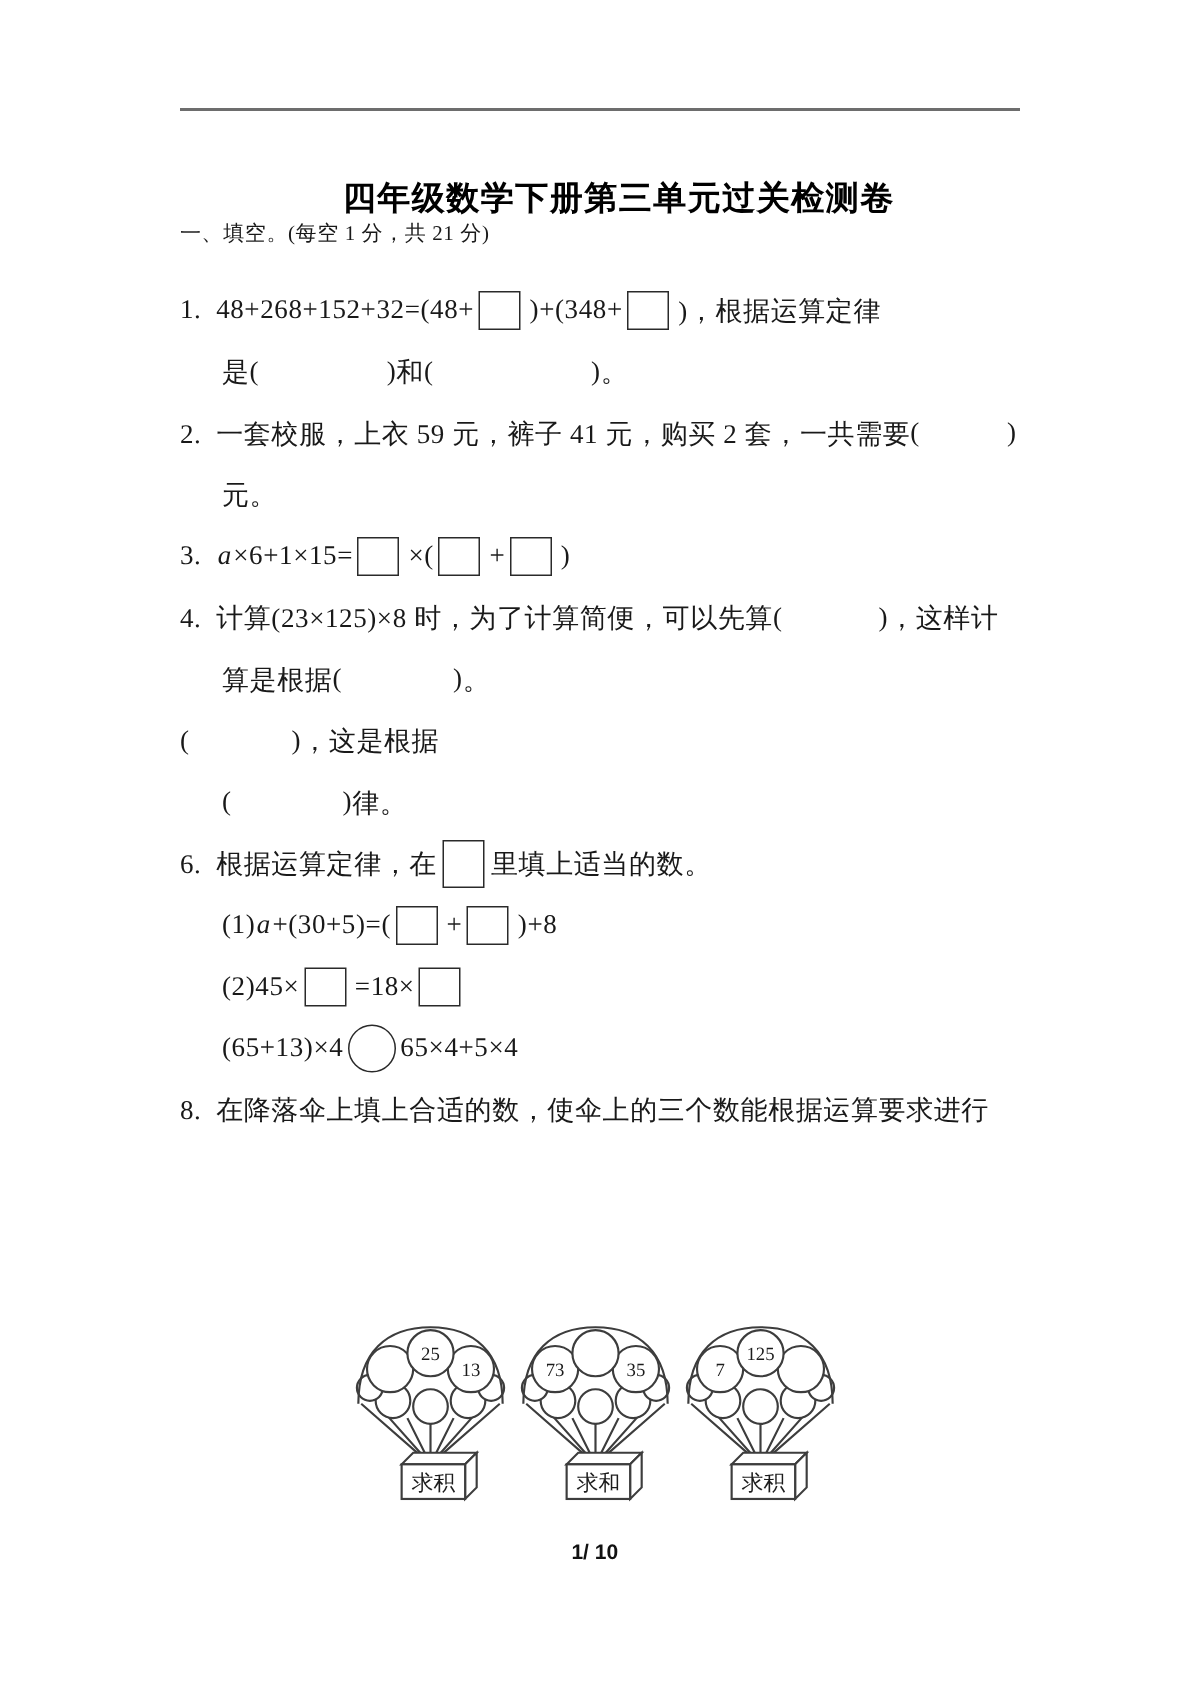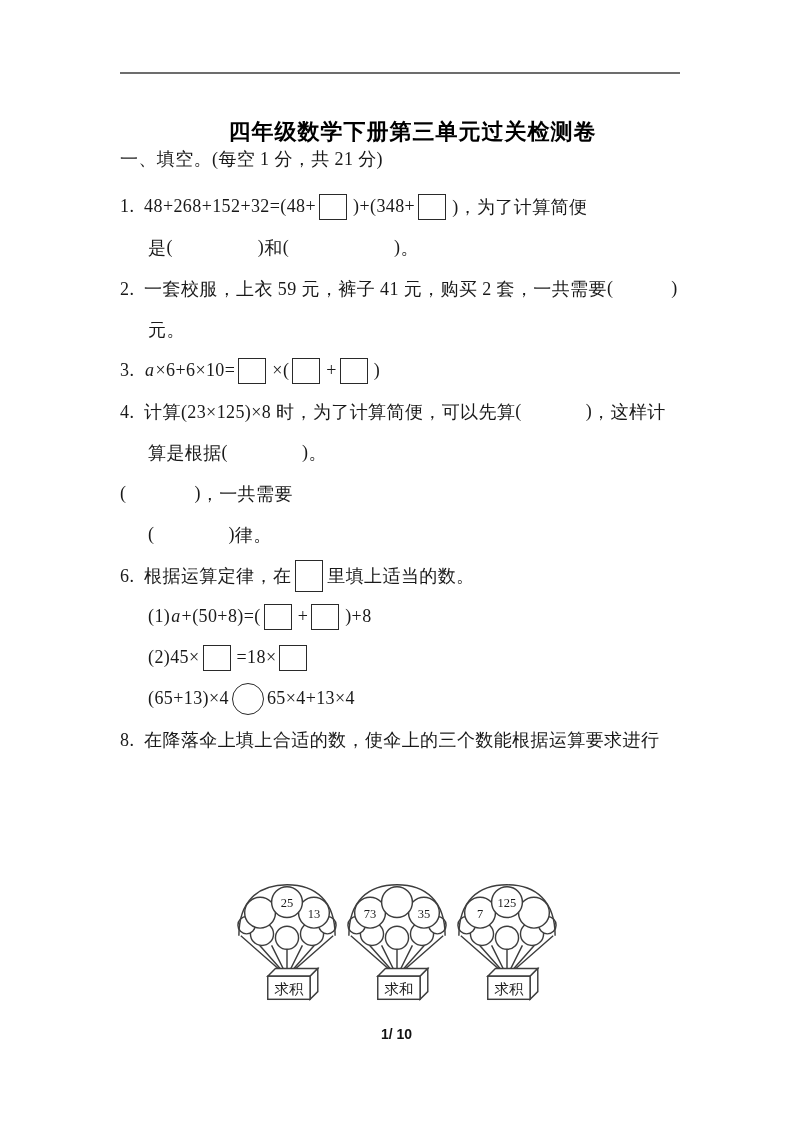--- a/index.html
+++ b/index.html
@@ -13,21 +13,21 @@
   .page{position:absolute;inset:0;background:#fff;}
   .top-rule{position:absolute;left:120px;top:72px;width:560px;height:2px;background:#6d6d6d;}
   .title{
     position:absolute;top:101px;left:0;width:100%;margin:16px;
     text-align:center;
     font-family:"Liberation Sans","DejaVu Sans",sans-serif;
     font-weight:bold;font-size:22px;letter-spacing:1px;color:#000;
   }
   .section{
     position:absolute;top:147px;left:120px;
-    font-size:18px;letter-spacing:.4px;white-space:nowrap;
+    font-size:14px;letter-spacing:.4px;white-space:nowrap;
   }
   .qwrap{position:absolute;top:186px;left:120px;width:620px;}
   .line{
     height:41px;display:flex;align-items:center;
     font-size:18px;letter-spacing:.4px;white-space:pre;
   }
   .line.ind{padding-left:28px;}
   .it{font-style:italic;padding:0 1px;}
   .fill-box{
     display:inline-block;width:26px;height:24px;
@@ -53,33 +53,33 @@
   }
 </style>
 </head>
 <body>
 
 <div class="page">
   <div class="top-rule"></div>
   <h1 class="title">四年级数学下册第三单元过关检测卷</h1>
   <div class="section">一、填空。(每空 1 分，共 21 分)</div>
   <div class="qwrap" id="qlines">
-      <div class="line"><span>1.&nbsp;&nbsp;48+268+152+32=(48+</span><span class="fill-box"></span><span>)+(348+</span><span class="fill-box"></span><span>)，为了计算简便</span></div>
+      <div class="line"><span>1.&nbsp;&nbsp;48+268+152+32=(48+</span><span class="fill-box"></span><span>)+(348+</span><span class="fill-box"></span><span>)，根据运算定律</span></div>
       <div class="line ind"><span>是</span><span class="blank"><span>(</span><span class="gap" style="width: 85px;"></span><span>)</span></span><span>和</span><span class="blank"><span>(</span><span class="gap" style="width: 105px;"></span><span>)</span></span><span>。</span></div>
       <div class="line"><span>2.&nbsp;&nbsp;一套校服，上衣 59 元，裤子 41 元，购买 2 套，一共需要</span><span class="blank"><span>(</span><span class="gap" style="width: 58px;"></span><span>)</span></span></div>
       <div class="line ind"><span>元。</span></div>
-      <div class="line"><span>3.&nbsp;&nbsp;</span><span class="it">a</span><span>×6+6×10=</span><span class="fill-box"></span><span>×(</span><span class="fill-box"></span><span>+</span><span class="fill-box"></span><span>)</span></div>
+      <div class="line"><span>3.&nbsp;&nbsp;</span><span class="it">a</span><span>×6+1×15=</span><span class="fill-box"></span><span>×(</span><span class="fill-box"></span><span>+</span><span class="fill-box"></span><span>)</span></div>
       <div class="line"><span>4.&nbsp;&nbsp;计算(23×125)×8 时，为了计算简便，可以先算</span><span class="blank"><span>(</span><span class="gap" style="width: 64px;"></span><span>)</span></span><span>，这样计</span></div>
       <div class="line ind"><span>算是根据</span><span class="blank"><span>(</span><span class="gap" style="width: 74px;"></span><span>)</span></span><span>。</span></div>
-      <div class="line"><span class="blank"><span>(</span><span class="gap" style="width: 68px;"></span><span>)</span></span><span>，一共需要</span></div>
+      <div class="line"><span class="blank"><span>(</span><span class="gap" style="width: 68px;"></span><span>)</span></span><span>，这是根据</span></div>
       <div class="line ind"><span class="blank"><span>(</span><span class="gap" style="width: 74px;"></span><span>)</span></span><span>律。</span></div>
       <div class="line"><span>6.&nbsp;&nbsp;根据运算定律，在</span><span class="fill-box big"></span><span>里填上适当的数。</span></div>
-      <div class="line ind"><span>(1)</span><span class="it">a</span><span>+(50+8)=(</span><span class="fill-box"></span><span>+</span><span class="fill-box"></span><span>)+8</span></div>
+      <div class="line ind"><span>(1)</span><span class="it">a</span><span>+(30+5)=(</span><span class="fill-box"></span><span>+</span><span class="fill-box"></span><span>)+8</span></div>
       <div class="line ind"><span>(2)45×</span><span class="fill-box"></span><span>=18×</span><span class="fill-box"></span></div>
-      <div class="line ind"><span>(65+13)×4</span><span class="fill-circle"></span><span>65×4+13×4</span></div>
+      <div class="line ind"><span>(65+13)×4</span><span class="fill-circle"></span><span>65×4+5×4</span></div>
       <div class="line"><span>8.&nbsp;&nbsp;在降落伞上填上合适的数，使伞上的三个数能根据运算要求进行</span></div>
     </div>
   <div class="chute-row" id="chutes">
       <svg class="chute" viewBox="0 0 108 132">
   <g stroke="#3d3d3d" stroke-width="1.5" fill="none">
     <path d="M6,58 L54,100 M22,64 L54,100 M38,68 L54,100 M54,69 L54,100 M70,68 L54,100 M86,64 L54,100 M102,58 L54,100"></path>
     <circle cx="28" cy="56" r="12" fill="#fff"></circle>
     <circle cx="54" cy="60" r="12" fill="#fff"></circle>
     <circle cx="80" cy="56" r="12" fill="#fff"></circle>
     <circle cx="12" cy="47" r="9" fill="#fff"></circle>

